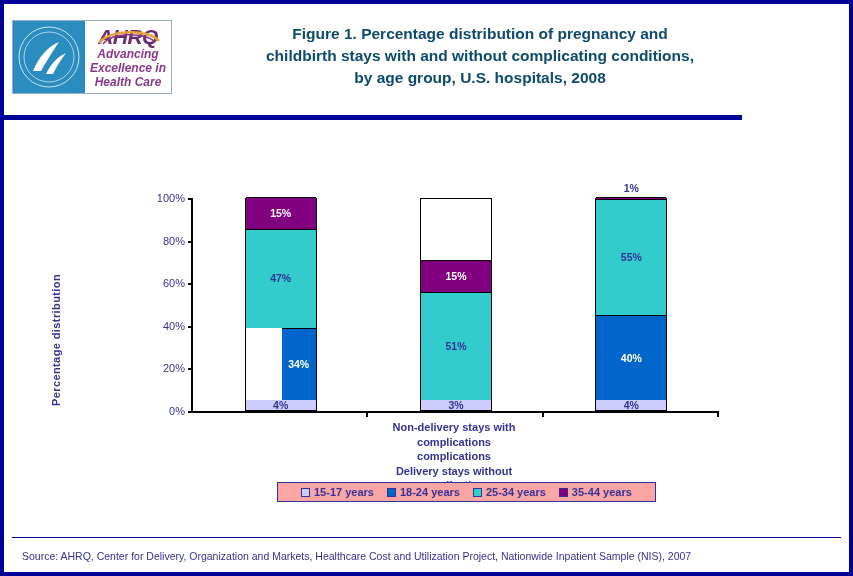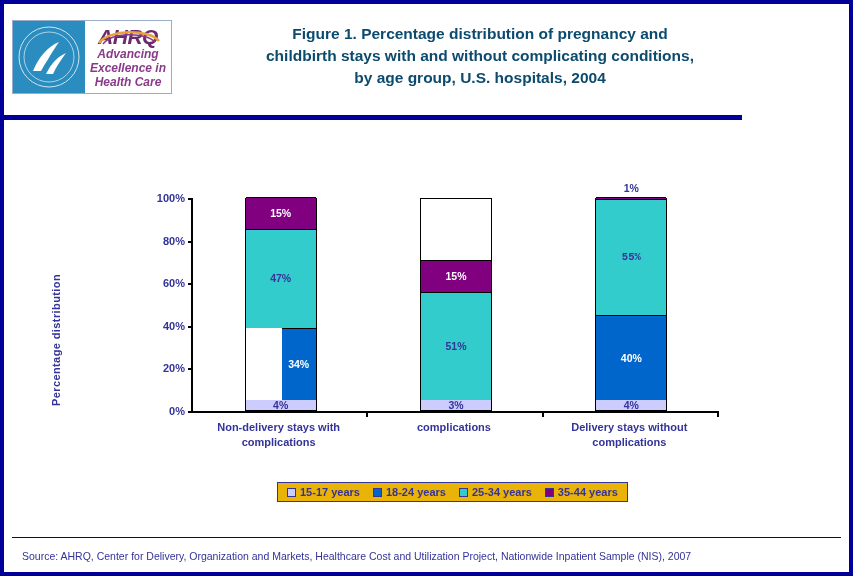--- a/index.html
+++ b/index.html
@@ -123,21 +123,21 @@
     box-sizing: content-box;
   }
   .ytick {
     position: absolute;
     right: 100%;
     width: 46px;
     text-align: right;
     transform: translateY(-50%);
     color: #333399;
     font-size: 11px;
-    font-weight: bold;
+    font-weight: normal;
     padding-right: 8px;
   }
   .ytick::after {
     content: "";
     position: absolute;
     right: 0; top: 50%;
     width: 5px; height: 2px;
     background: #000000;
   }
   .bars {
@@ -193,40 +193,41 @@
     width: 2px;
     height: 6px;
     background: #000000;
   }
   .cat-labels {
     position: absolute;
     left: 187px;
     top: 296px;
     width: 526px;
     display: flex;
+    flex-direction: column;
   }
   .cat {
     flex: 1;
     text-align: center;
     color: #333399;
     font-size: 11px;
     font-weight: bold;
     line-height: 1.32;
     padding: 0 6px;
     box-sizing: border-box;
   }
 
   
   .legend {
     position: absolute;
     left: 273px;
     top: 478px;
     border: 1px solid #333399;
-    background: #eab308;
-    padding: 3px 9px;
+    background: #fca5a5;
+    padding: 3px 23px;
     display: flex;
     gap: 13px;
     align-items: center;
   }
   .legend-item {
     display: flex;
     align-items: center;
     gap: 4px;
     color: #333399;
     font-size: 11px;
@@ -283,21 +284,21 @@
           <div>Advancing</div>
           <div>Excellence in</div>
           <div>Health Care</div>
         </div>
       </div>
     </div>
 
     <div class="fig-title">
       <div>Figure 1. Percentage distribution of pregnancy and</div>
       <div>childbirth stays with and without complicating conditions,</div>
-      <div>by age group, U.S. hospitals, 2004</div>
+      <div>by age group, U.S. hospitals, 2008</div>
     </div>
   </div>
 
   <div class="title-rule"></div>
 
   <div class="chart-area">
     <div class="y-axis-title">Percentage distribution</div>
     <div class="plot" id="plot">
       <div id="yticks">
           <div class="ytick" style="top: 100%;">0%</div>
@@ -337,21 +338,21 @@
                 <span class="seg-label">3%</span>
               </div>
             </div>
             <div class="tickmark" style="right: 0px;"></div>
           </div>
           <div class="bar-slot">
             <div class="bar">
               <div class="seg c3 outside" style="flex: 0 0 1%;">
                 <span class="seg-label">1%</span>
               </div>
-              <div class="seg c2" style="flex: 0 0 55%; font-family: Liberation Mono, monospace;">
+              <div class="seg c2" style="flex: 0 0 55%;">
                 <span class="seg-label">55%</span>
               </div>
               <div class="seg c1" style="flex: 0 0 40%;">
                 <span class="seg-label">40%</span>
               </div>
               <div class="seg c0" style="flex: 0 0 4%;">
                 <span class="seg-label">4%</span>
               </div>
             </div>
             <div class="tickmark" style="right: 0px;"></div>

